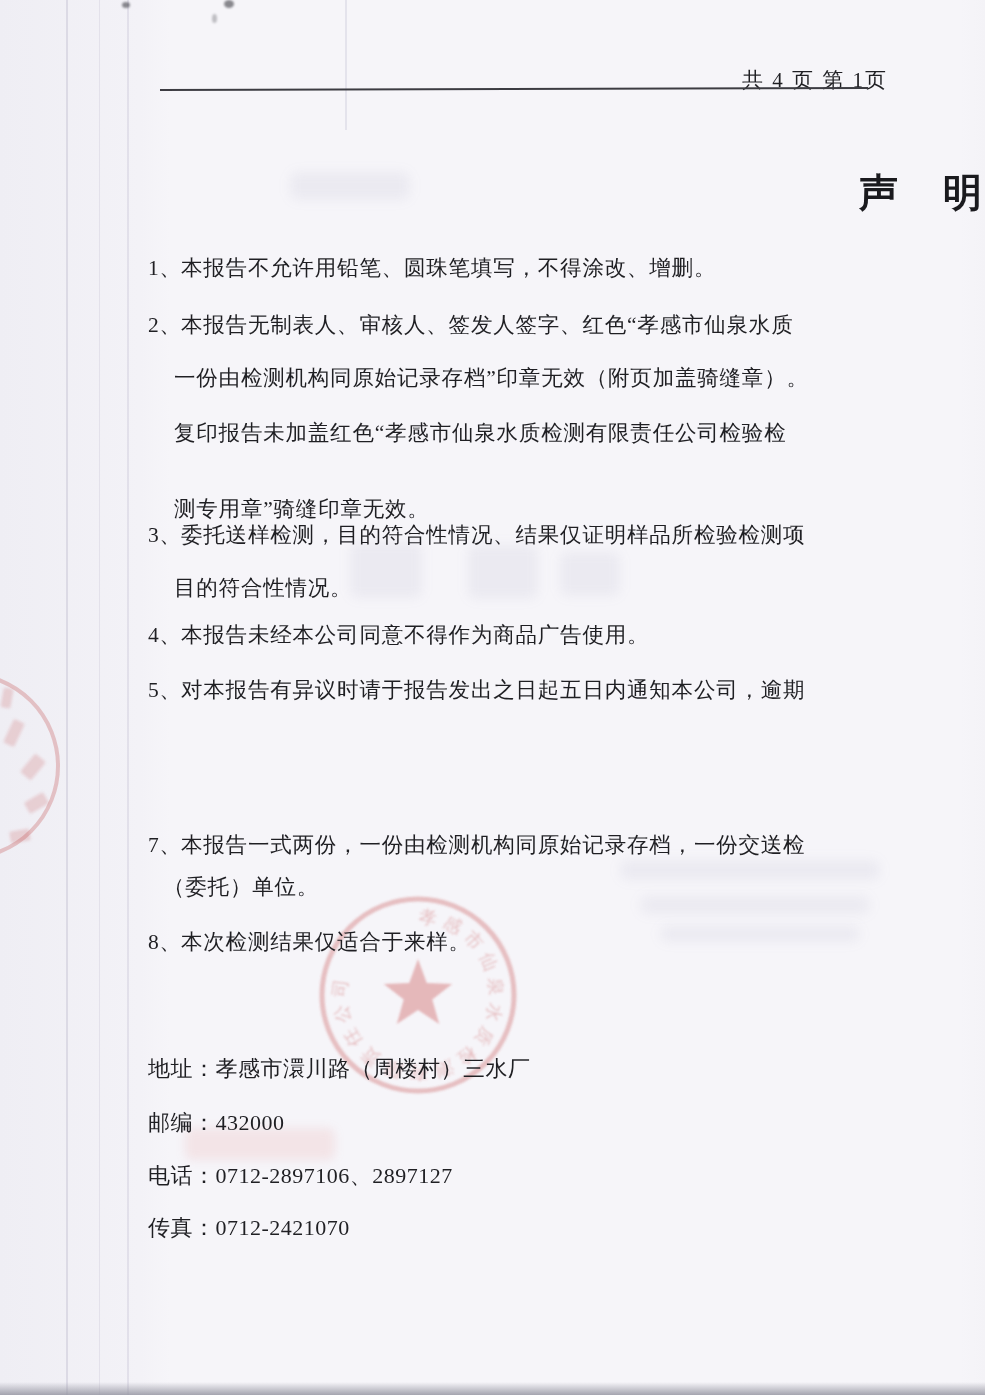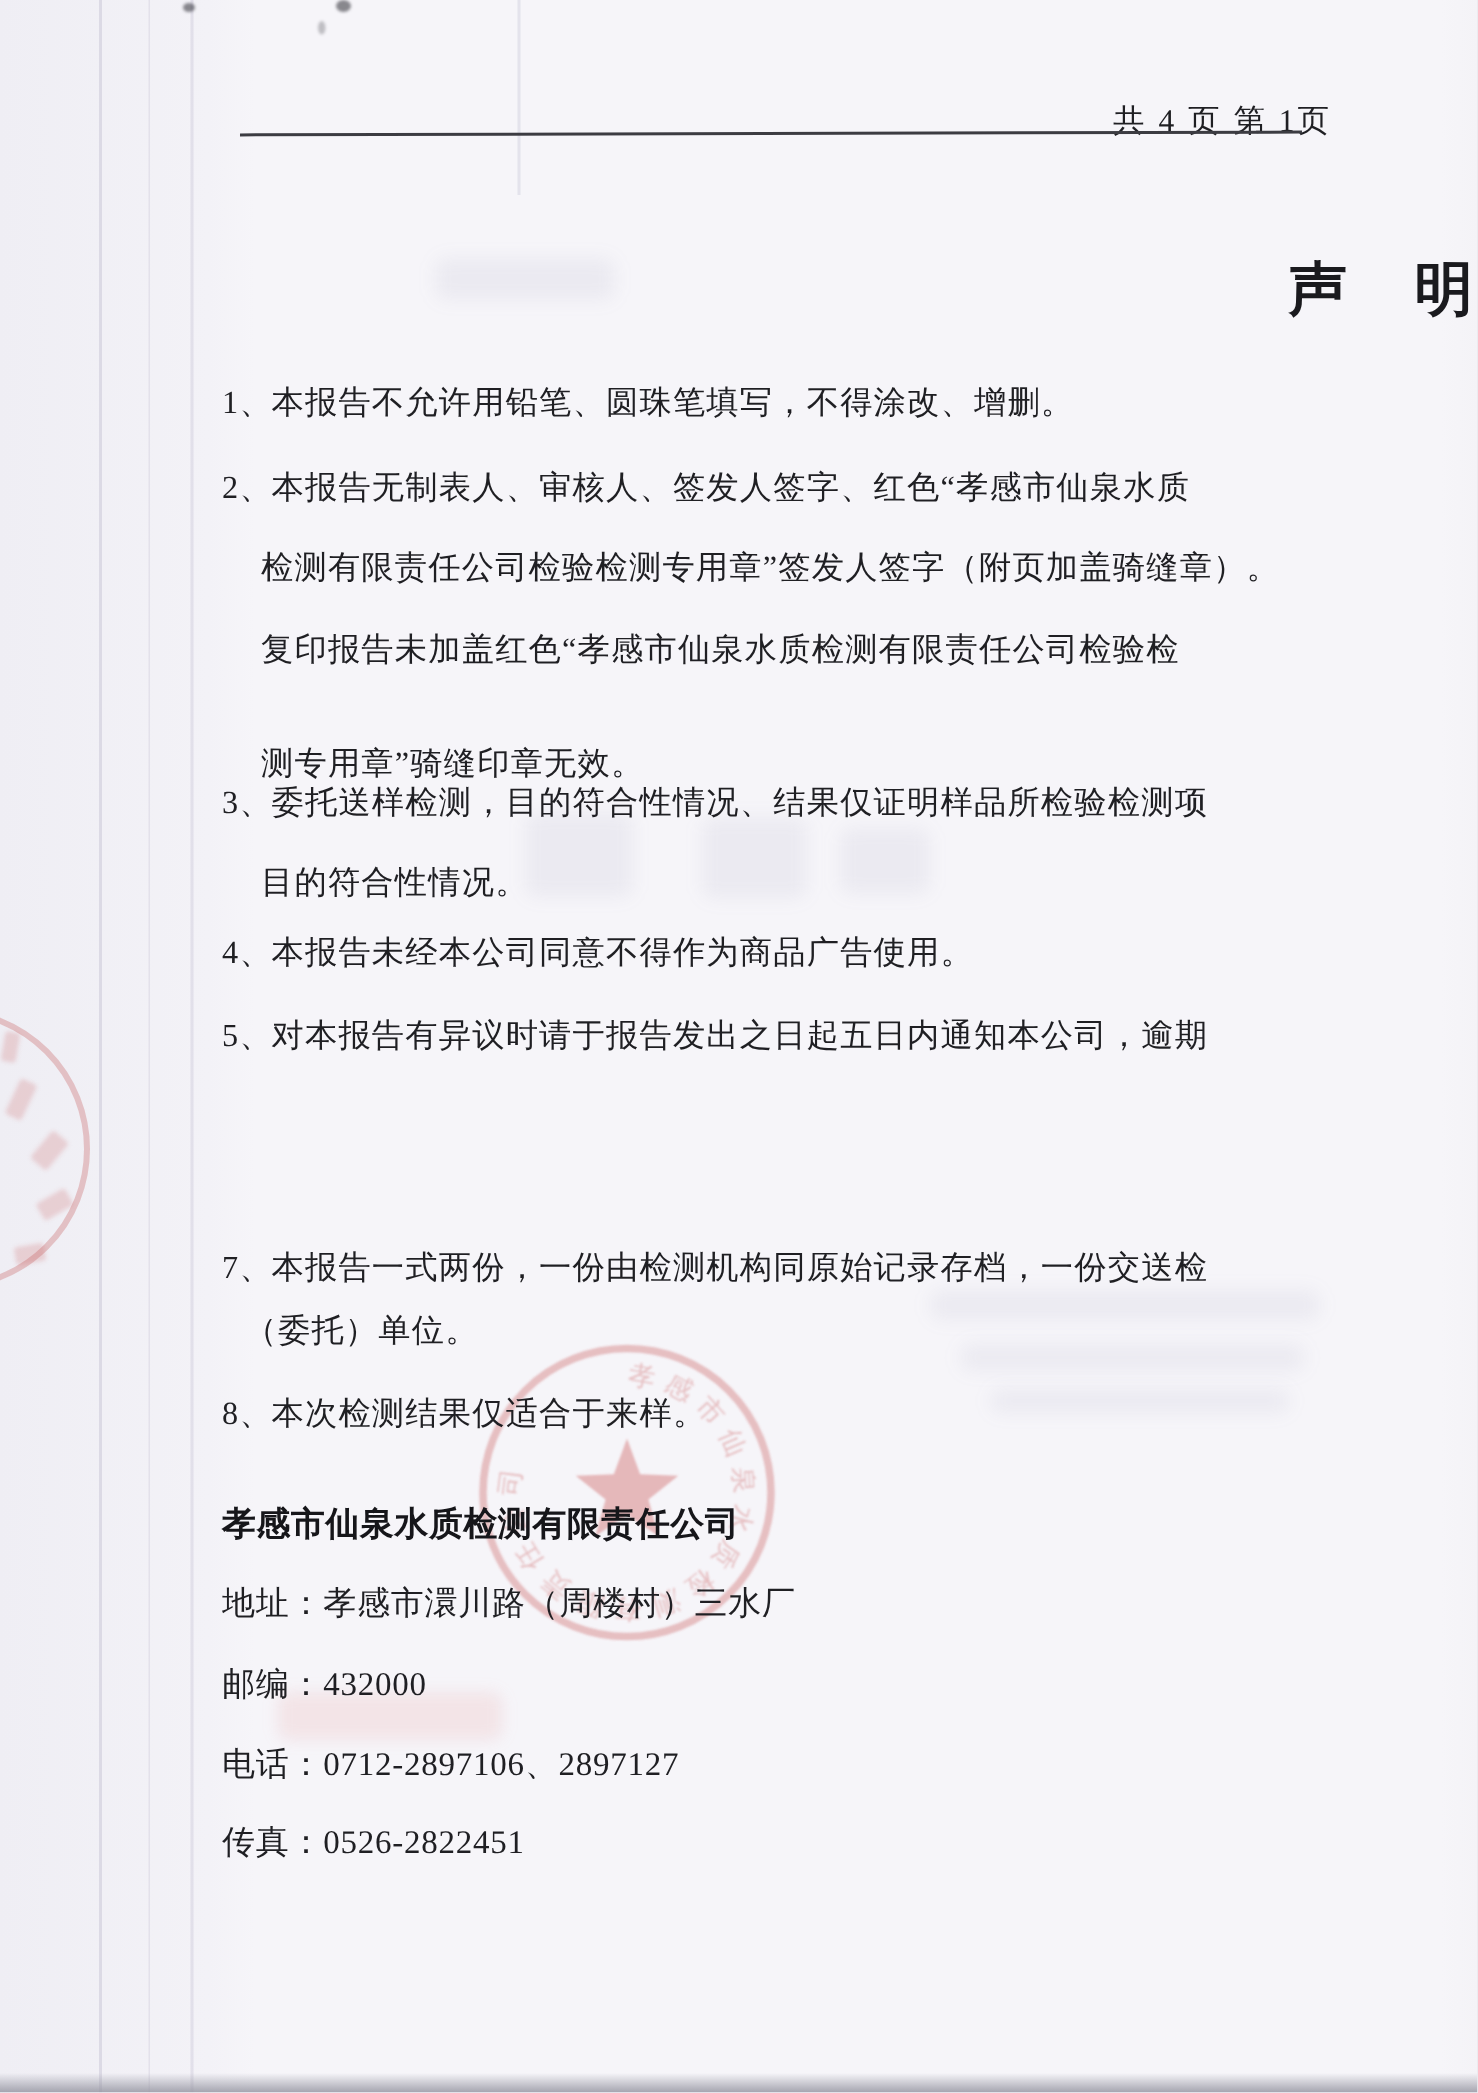--- a/index.html
+++ b/index.html
@@ -81,37 +81,36 @@
   </svg>
 
   <div class="pageinfo">共 4 页  第 1页</div>
   <div class="rule"></div>
 
   <h1 class="title">声　明</h1>
 
   <div class="ln" style="top:253px"><span class="num">1、</span><span>本报告不允许用铅笔、圆珠笔填写，不得涂改、增删。</span></div>
 
   <div class="ln" style="top:310px"><span class="num">2、</span><span>本报告无制表人、审核人、签发人签字、红色“孝感市仙泉水质</span></div>
-  <div class="ln cont" style="top:363px">检测有限责任公司检验检测专用章”签发人签字（附页加盖骑缝章）。</div>
+  <div class="ln cont" style="top:363px">一份由检测机构同原始记录存档”印章无效（附页加盖骑缝章）。</div>
   <div class="ln cont" style="top:418px">复印报告未加盖红色“孝感市仙泉水质检测有限责任公司检验检</div>
   <div class="ln cont" style="top:494px">测专用章”骑缝印章无效。</div>
 
   <div class="ln" style="top:520px"><span class="num">3、</span><span>委托送样检测，目的符合性情况、结果仅证明样品所检验检测项</span></div>
   <div class="ln cont" style="top:573px">目的符合性情况。</div>
 
   <div class="ln" style="top:620px"><span class="num">4、</span><span>本报告未经本公司同意不得作为商品广告使用。</span></div>
 
   <div class="ln" style="top:675px"><span class="num">5、</span><span>对本报告有异议时请于报告发出之日起五日内通知本公司，逾期</span></div>
 
 
   <div class="ln" style="top:830px"><span class="num">7、</span><span>本报告一式两份，一份由检测机构同原始记录存档，一份交送检</span></div>
   <div class="ln cont-paren" style="top:872px">（委托）单位。</div>
 
   <div class="ln" style="top:927px"><span class="num">8、</span><span>本次检测结果仅适合于来样。</span></div>
 
-  <div class="ft company" style="top:1000px">孝感市仙泉水质检测有限责任公司</div>
   <div class="ft" style="top:1053px">地址：孝感市澴川路（周楼村）三水厂</div>
   <div class="ft" style="top:1107px">邮编：432000</div>
   <div class="ft" style="top:1160px">电话：0712-2897106、2897127</div>
-  <div class="ft" style="top:1212px">传真：0526-2822451</div>
+  <div class="ft" style="top:1212px">传真：0712-2421070</div>
 
   <div class="bottom-edge"></div>
 </div>
 
 </body></html>

